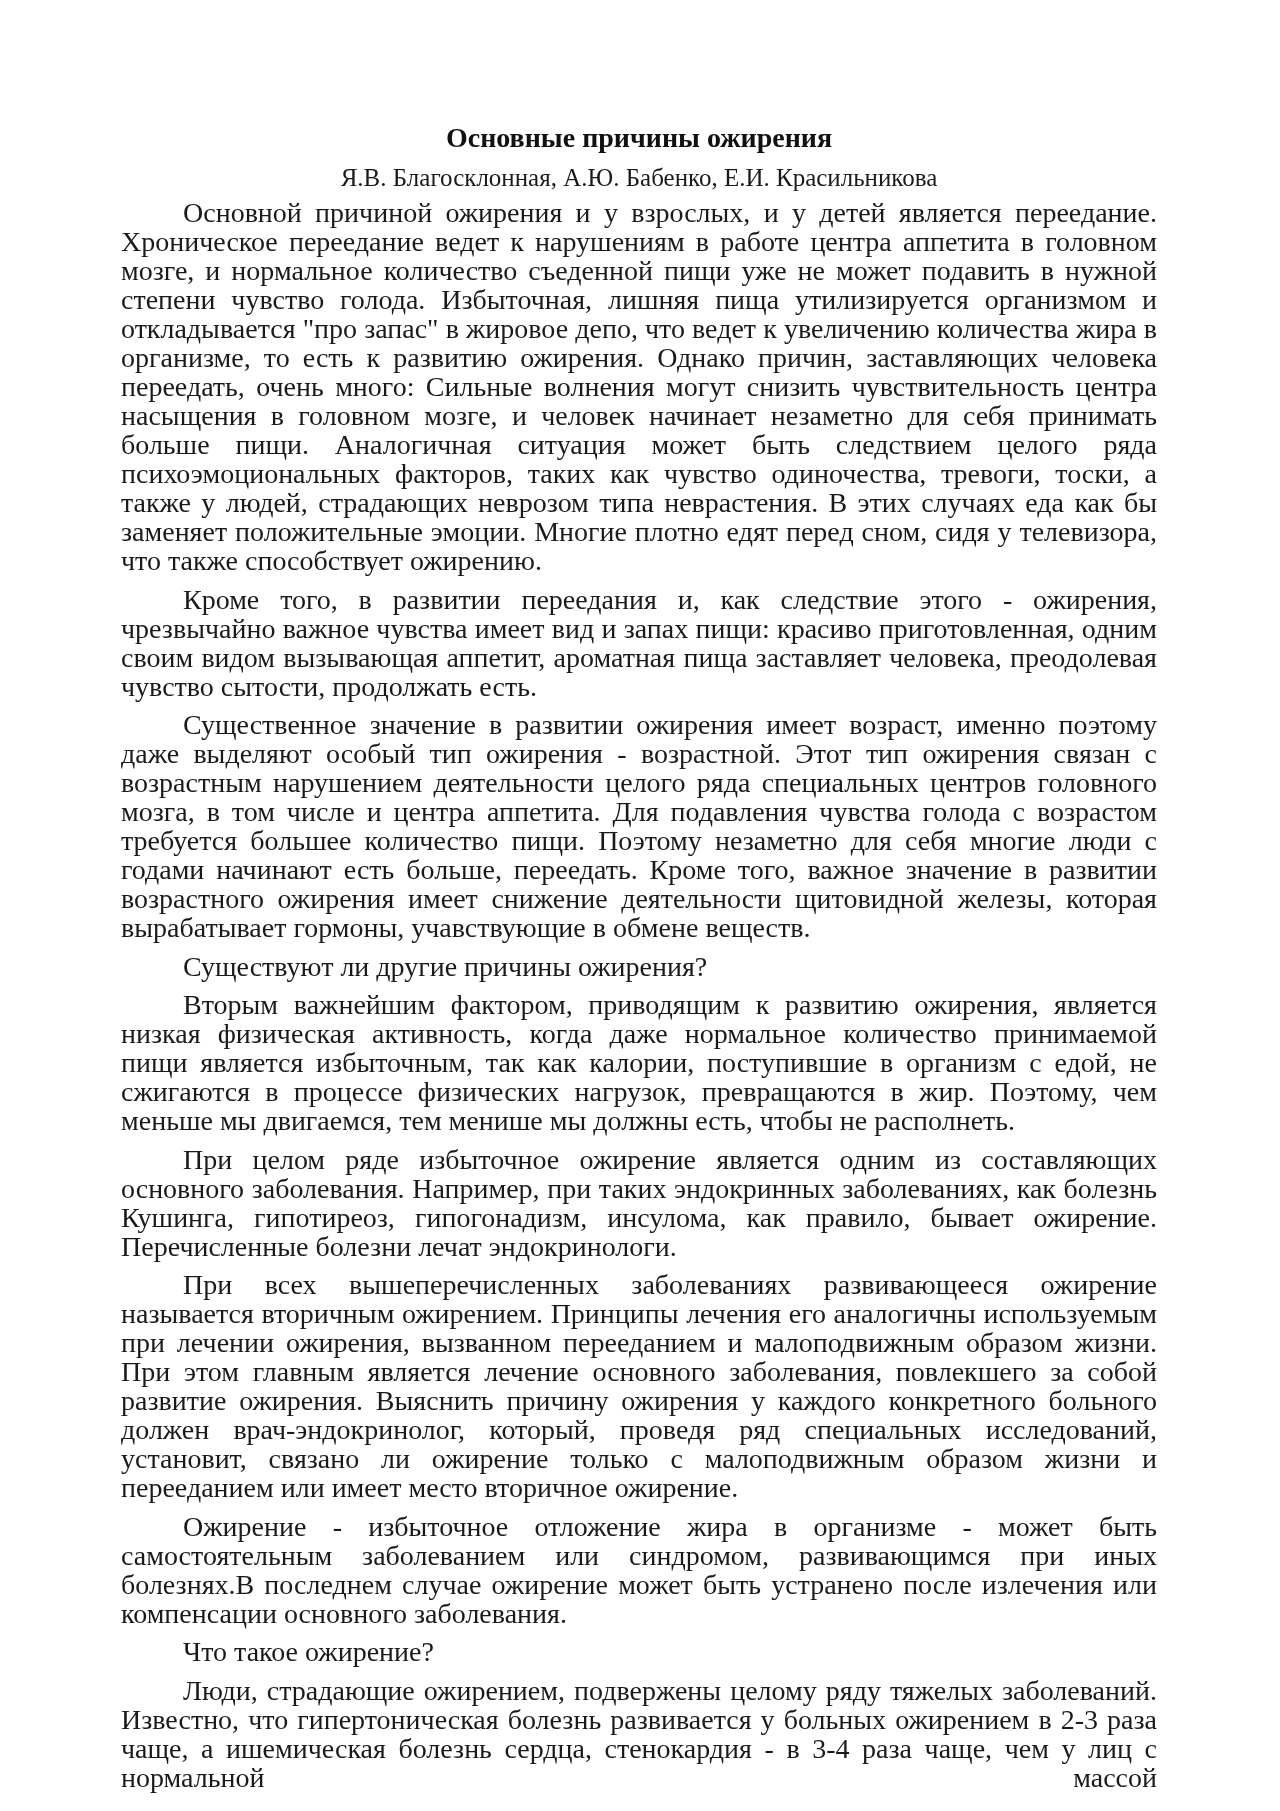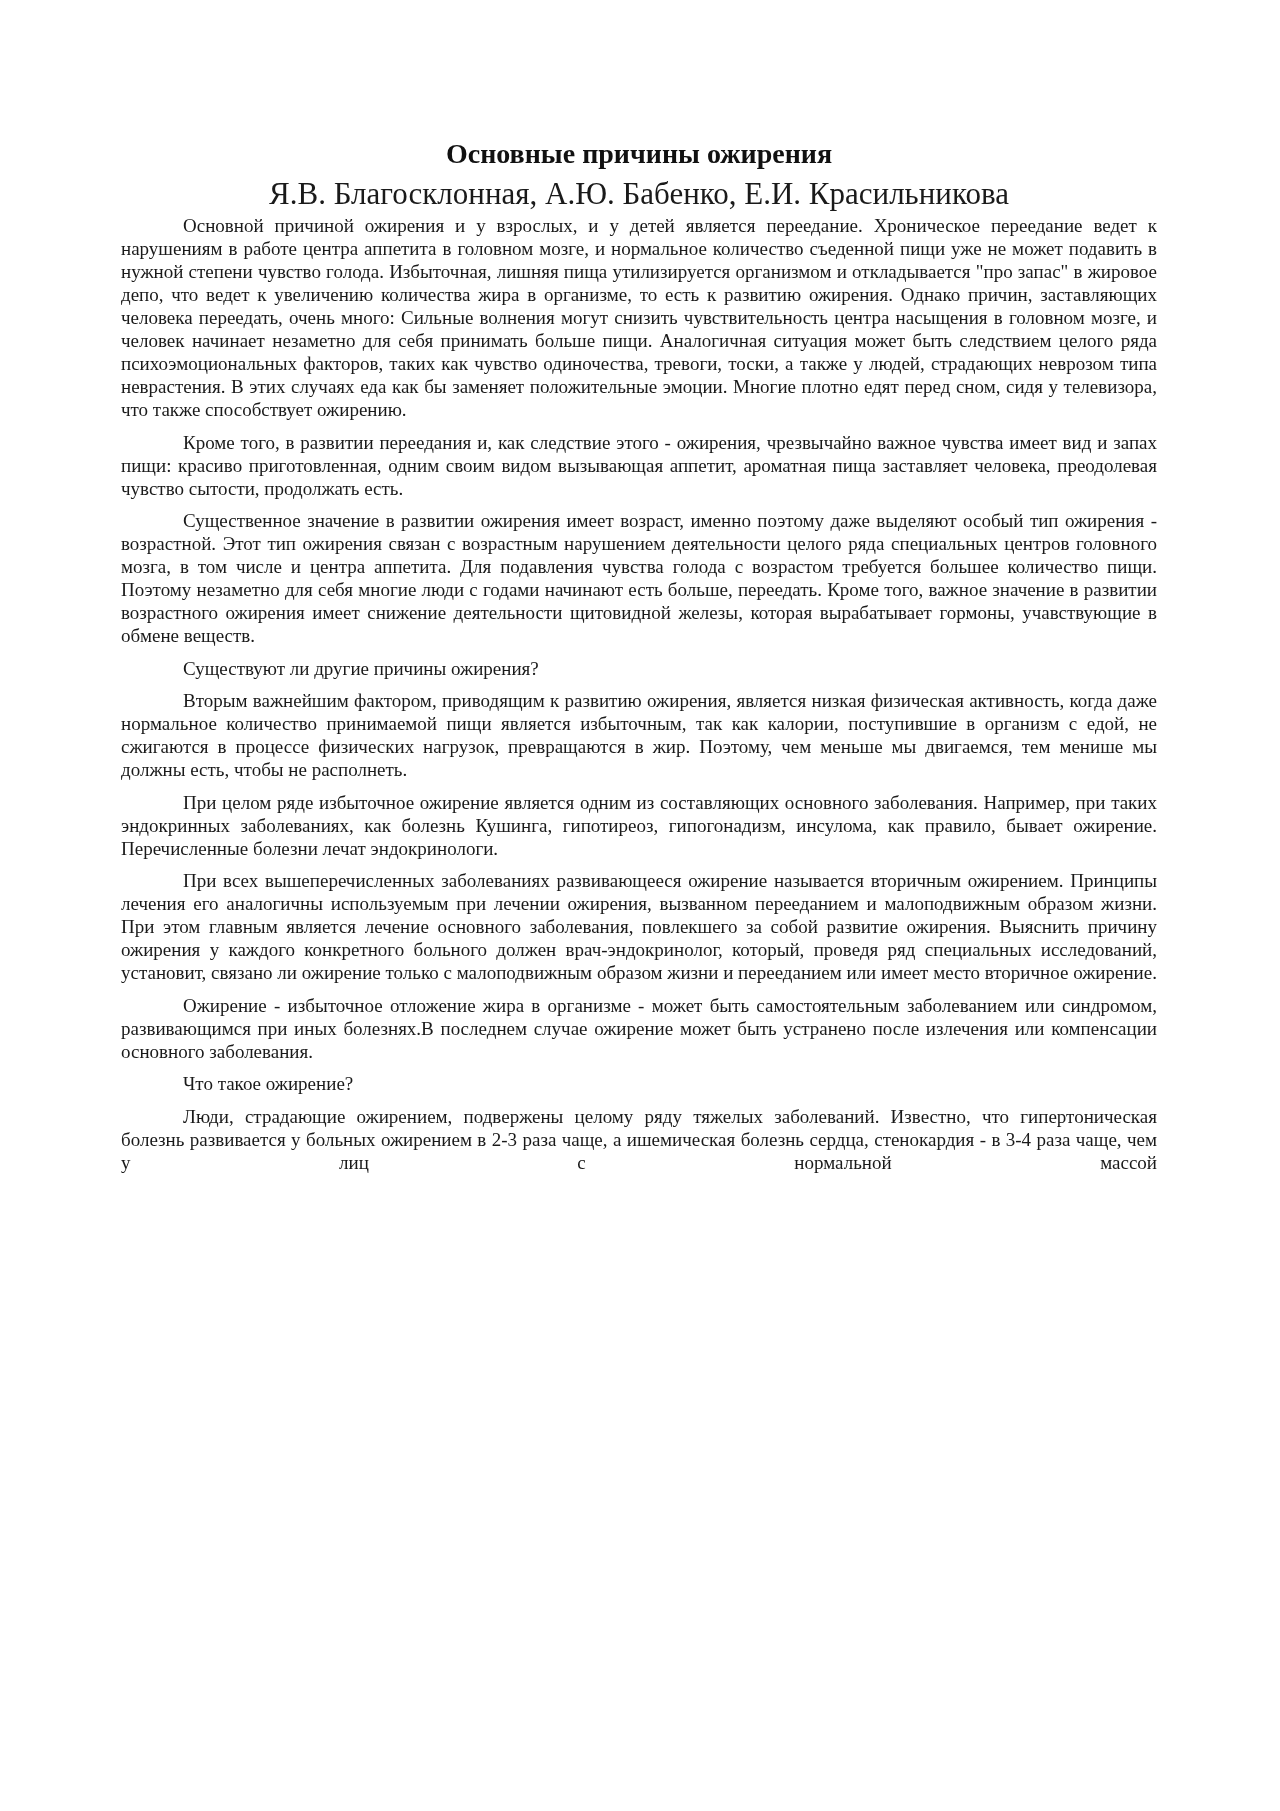--- a/index.html
+++ b/index.html
@@ -19,33 +19,33 @@
     position: absolute;
     left: 121px;
     top: 118px;
     width: 1036px;
   }
   .title {
     text-align: center;
     font-weight: bold;
     font-size: 28px;
     line-height: 40px;
-    margin: 16px 0 2px 0;
+    margin: 0 0 2px 0;
     color: #111;
   }
   .authors {
     text-align: center;
-    font-size: 31px;
+    font-size: 25px;
     line-height: 36px;
     margin: 0 0 2px 0;
     color: #1a1a1a;
   }
   .para {
-    font-size: 19px;
-    line-height: 23px;
+    font-size: 28px;
+    line-height: 29px;
     text-align: justify;
     text-indent: 62px;
     margin: 0 0 9.5px 0;
     color: #1a1a1a;
   }
 </style>
 </head>
 <body>
 
 <div class="page">

